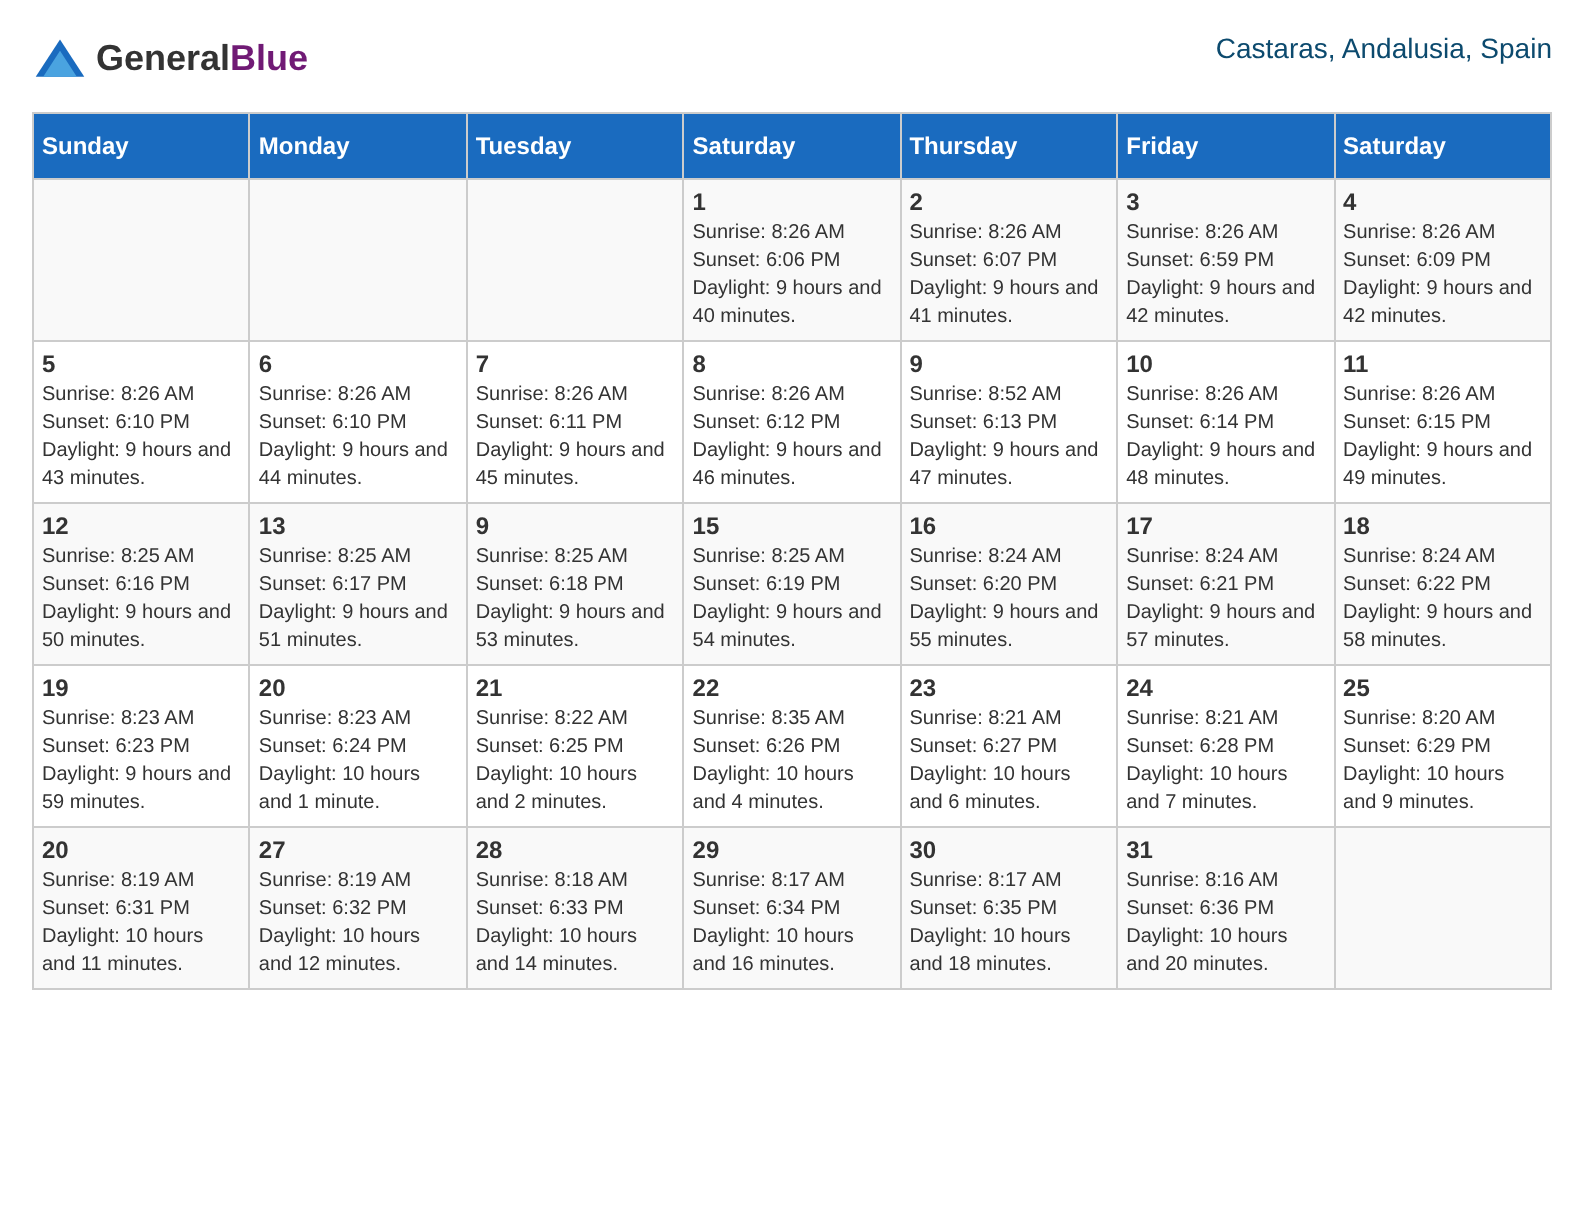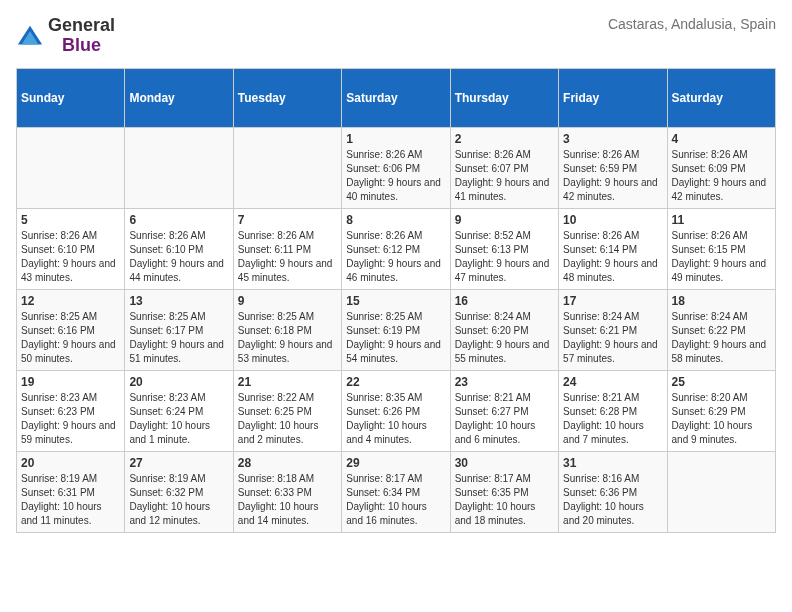--- a/index.html
+++ b/index.html
@@ -15,23 +15,22 @@
       justify-content: space-between;
       align-items: flex-start;
       margin-bottom: 12px;
     }
     .logo {
       display: flex;
       align-items: center;
     }
     .logo-text {
       display: flex;
-      flex-direction: column;
+      flex-direction: row;
       line-height: 1.1;
-      align-items: center;
     }
     .logo-general {
       font-size: 18px;
       font-weight: bold;
       color: #333;
     }
     .logo-blue {
       font-size: 18px;
       font-weight: bold;
       color: #701a75;
@@ -44,33 +43,33 @@
     .title-block {
       text-align: right;
     }
     .month-title {
       font-size: 32px;
       font-weight: normal;
       color: #222;
     }
     .location {
       font-size: 14px;
-      color: #737373;
+      color: #0c4a6e;
     }
     table {
       width: 100%;
       border-collapse: collapse;
       table-layout: fixed;
     }
     thead tr th {
       background-color: #1a6bbf;
       color: #fff;
       font-size: 12px;
       font-weight: bold;
-      padding: 22px 4px;
+      padding: 9px 4px;
       text-align: left;
       border: 1px solid #ccc;
     }
     tbody tr td {
       border: 1px solid #ccc;
       vertical-align: top;
       padding: 4px 4px;
       font-size: 10.5px;
       color: #333;
       height: 80px;

